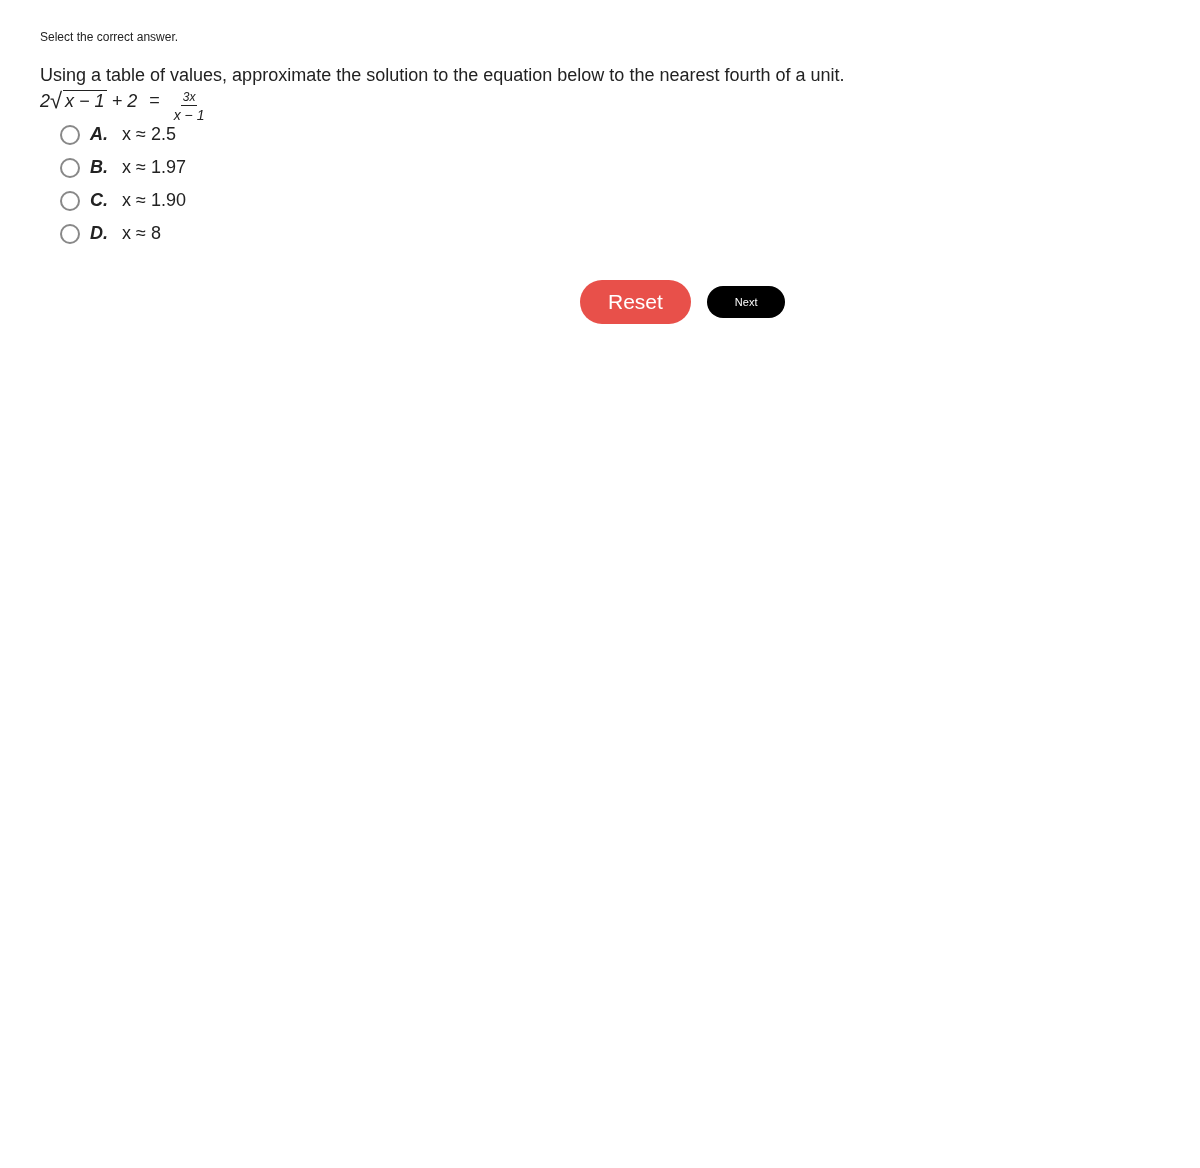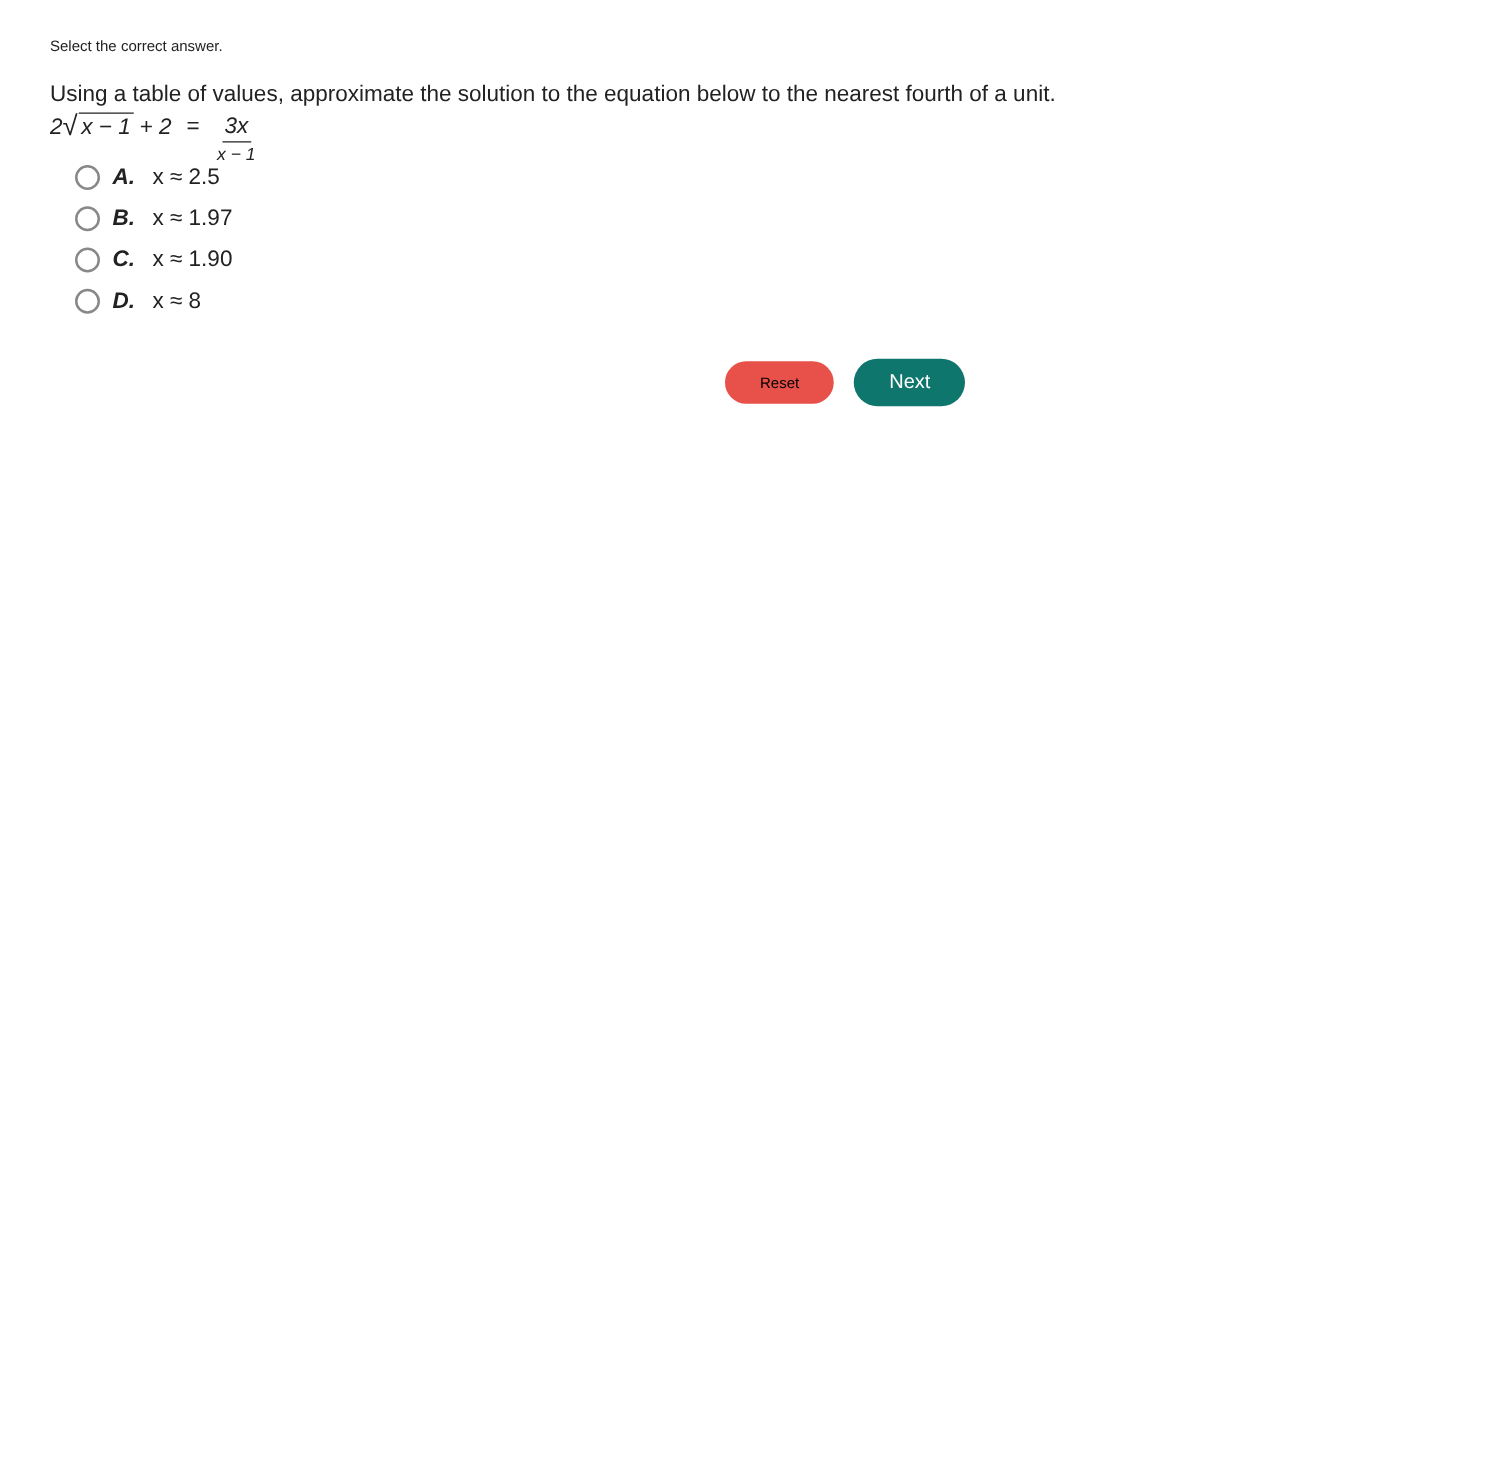--- a/index.html
+++ b/index.html
@@ -46,21 +46,21 @@
       display: inline-flex;
       flex-direction: column;
       align-items: center;
       font-style: italic;
       line-height: 1.2;
     }
 
     .rhs .numerator {
       border-bottom: 1px solid #222;
       padding: 0 2px 1px 2px;
-      font-size: 18px;
+      font-size: 12px;
     }
 
     .rhs .denominator {
       padding: 1px 2px 0 2px;
       font-size: 14px;
     }
 
     .sqrt-wrapper {
       display: inline-flex;
       align-items: center;
@@ -129,36 +129,36 @@
     .buttons-row {
       display: flex;
       align-items: center;
       gap: 16px;
       margin-left: 540px;
       margin-top: 10px;
     }
 
     .btn-reset {
       background-color: #e8504a;
-      color: #000000;
-      border: none;
-      border-radius: 24px;
-      padding: 10px 28px;
-      font-size: 12px;
-      cursor: pointer;
-      font-weight: 500;
-    }
-
-    .btn-next {
-      background-color: #0f766e;
       color: #ffffff;
       border: none;
       border-radius: 24px;
       padding: 10px 28px;
-      font-size: 16px;
+      font-size: 21px;
+      cursor: pointer;
+      font-weight: 500;
+    }
+
+    .btn-next {
+      background-color: #000000;
+      color: #ffffff;
+      border: none;
+      border-radius: 24px;
+      padding: 10px 28px;
+      font-size: 11px;
       cursor: pointer;
       font-weight: 500;
     }
   </style>
 </head>
 <body>
 
 <p class="instruction">Select the correct answer.</p>
 
 <p class="question-text">Using a table of values, approximate the solution to the equation below to the nearest fourth of a unit.</p>

